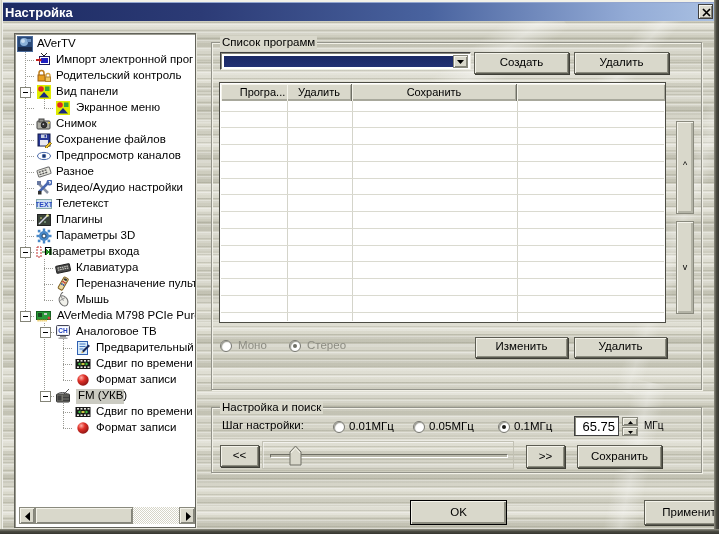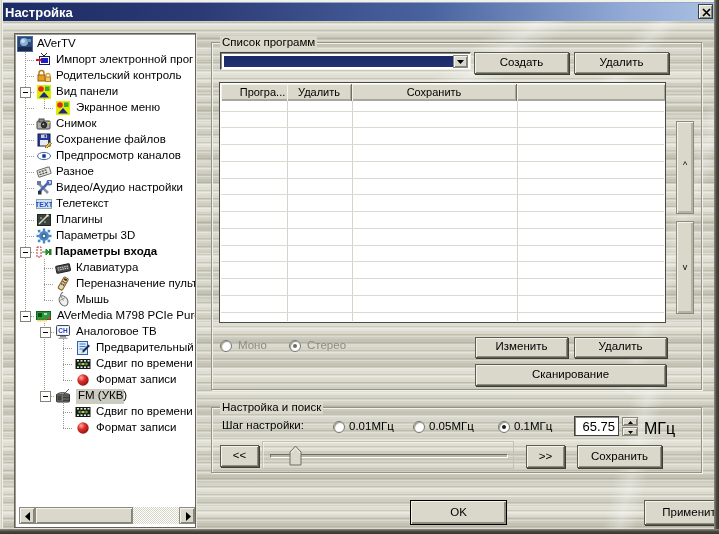--- a/index.html
+++ b/index.html
@@ -277,21 +277,21 @@
             <rect x="11.6" y="11.6" width="2.6" height="2.6"></rect>
           </g>
           <circle cx="8" cy="8" r="2" fill="#fff" stroke="#204060"></circle>
         </svg></div>
 <div class="trow" style="left:41px; top:195px;">Параметры 3D</div>
 <div class="ticon" style="left:21px; top:210px;"><svg width="16" height="16">
           <rect x="1" y="3" width="4" height="10" fill="none" stroke="#c03030" stroke-dasharray="2 1"></rect>
           <path d="M6 8 h4 m0 -3 l3 3 -3 3 Z" stroke="#208020" fill="#30a030"></path>
           <rect x="13" y="5" width="2.5" height="6" fill="#208020"></rect>
         </svg></div>
-<div class="trow" style="left:40px; top:211px;font-weight:bold;">Параметры входа</div>
+<div class="trow" style="left:29px; top:211px;">Параметры входа</div>
 <div class="ticon" style="left:40px; top:226px;"><svg width="16" height="16">
           <g transform="rotate(-12 8 8)">
             <rect x="1" y="5" width="14" height="7" rx="1" fill="#484848" stroke="#222"></rect>
             <g fill="#c8c8c0">
               <rect x="2.5" y="6.5" width="1.6" height="1.2"></rect>
               <rect x="4.8" y="6.5" width="1.6" height="1.2"></rect>
               <rect x="7.1" y="6.5" width="1.6" height="1.2"></rect>
               <rect x="9.4" y="6.5" width="1.6" height="1.2"></rect>
               <rect x="11.7" y="6.5" width="1.6" height="1.2"></rect>
               <rect x="2.5" y="8.5" width="1.6" height="1.2"></rect>
@@ -485,23 +485,20 @@
       <span style="position:absolute;left:3px;top:3px;width:4px;height:4px;border-radius:50%;background:#6e6e66;"></span>
     </div>
   <span class="rlbl dis" style="left:307px; top:339px;">Стерео</span>
 
   <div class="btn" style="left:475px; top:337px; width:93px; height:21px;">
       <span style="top:2px;">Изменить</span>
     </div>
   <div class="btn" style="left:574px; top:337px; width:93px; height:21px;">
       <span style="top:2px;">Удалить</span>
     </div>
-  <div class="btn" style="left:475px; top:364px; width:191px; height:22px;">
-      <span style="top:3px;">Сканирование</span>
-    </div>
 
   <div class="grp" style="left:211px; top:407px; width:491px; height:66px;">
     <span class="lbl">Настройка и поиск</span>
   </div>
   <span class="rlbl" style="left:222px; top:419px;">Шаг настройки:</span>
   <div class="radio" style="left:333px; top:421px;"></div>
   <span class="rlbl" style="left:349px; top:420px;">0.01МГц</span>
   <div class="radio" style="left:413px; top:421px;"></div>
   <span class="rlbl" style="left:429px; top:420px;">0.05МГц</span>
   <div class="radio on" style="left:498px; top:421px;"></div>
@@ -514,21 +511,21 @@
         <svg width="5" height="3" style="position:absolute;left:5px;top:3px;">
           <path d="M0 3 h5 l-2.5 -3 z" fill="#000"></path>
         </svg>
       </div>
     <div class="spinb" style="top:10px;">
         <svg width="5" height="3" style="position:absolute;left:5px;top:3px;">
           <path d="M0 0 h5 l-2.5 3 z" fill="#000"></path>
         </svg>
       </div>
   </div>
-  <span class="rlbl" style="left:644px; top:420px; font-size:16px;">МГц</span>
+  <span class="rlbl" style="left:644px; top:420px; font-size:10px;">МГц</span>
 
   <div class="btn" style="left:220px; top:445px; width:39px; height:22px;">
       <span style="top:3px;">&lt;&lt;</span>
     </div>
   <div class="slider-wrap">
     <div class="slider-track"></div>
     <svg class="sthumb2" width="13" height="21">
         <path d="M1 7 L6.5 1 L12 7 L12 20 L1 20 Z" fill="#d9d8cb" stroke="#6e6e64" stroke-width="1"></path>
         <path d="M2 8 L6.5 3 L11 8" fill="none" stroke="#f4f3ea"></path>
       </svg>

